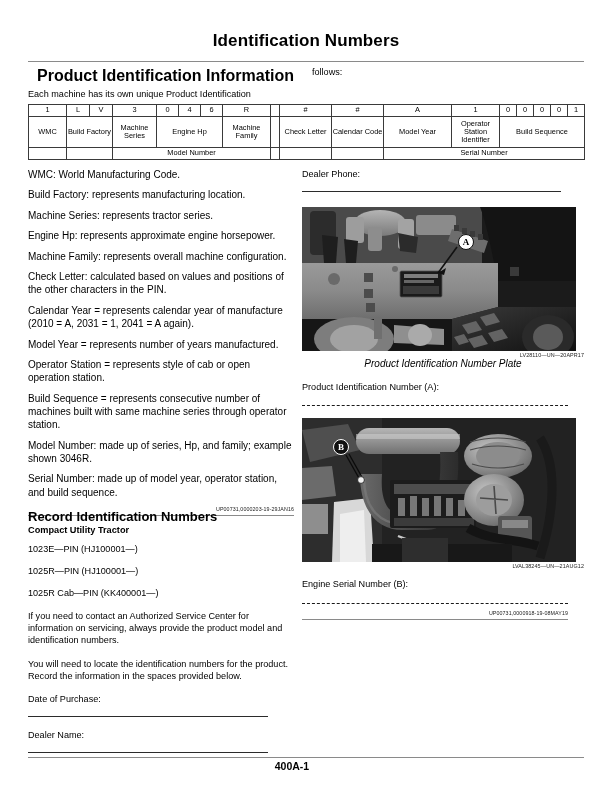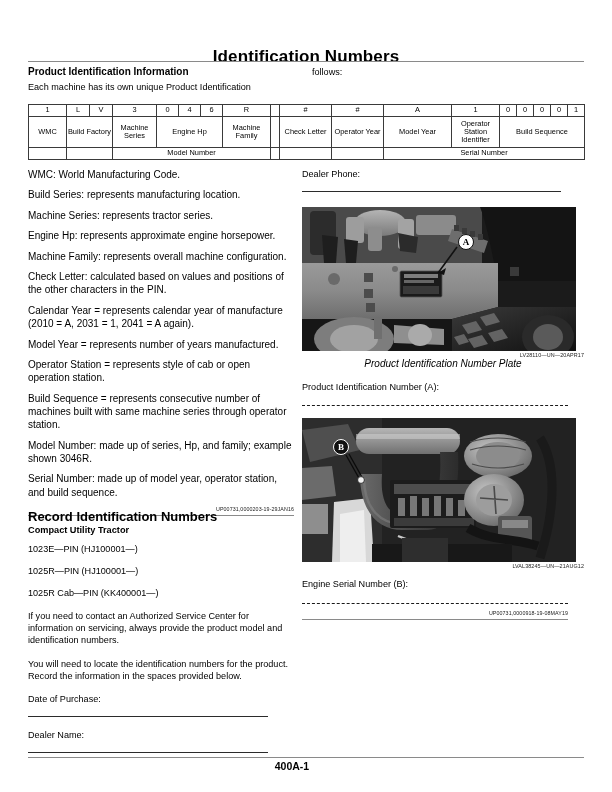--- a/index.html
+++ b/index.html
@@ -7,21 +7,21 @@
   body {
     width: 612px;
     height: 792px;
     background: #ffffff;
     font-family: "Liberation Sans", sans-serif;
     color: #000000;
     position: relative;
     overflow: hidden;
   }
 
-  .page { position: relative; width: 612px; height: 792px; padding: 16px; }
+  .page { position: relative; width: 612px; height: 792px; padding: 0; }
 
   
   .page-title {
     text-align: center;
     font-size: 17px;
     font-weight: bold;
     letter-spacing: 0.1px;
     margin: 0;
     padding-top: 31px;
   }
@@ -36,24 +36,25 @@
   .intro {
     position: absolute;
     top: 66px; left: 28px; right: 28px;
     display: flex;
     gap: 18px;
   }
   .intro-col { width: 266px; }
   .intro-col.right { width: 268px; }
 
   h2.section-head {
-    font-size: 10px;
+    font-size: 16px;
     font-weight: bold;
     margin: 0 0 2px 0;
     line-height: 1.25;
+    text-align: right;
   }
   .body-text {
     font-size: 9.1px;
     line-height: 1.32;
     margin: 0;
   }
 
   
   .pin-table-wrap {
     position: absolute;
@@ -274,42 +275,42 @@
       </tr>
 
       <tr>
         <td class="lbl">WMC</td>
         <td class="lbl" colspan="2">Build Factory</td>
         <td class="lbl">Machine Series</td>
         <td class="lbl" colspan="3">Engine Hp</td>
         <td class="lbl">Machine Family</td>
         <td class="blank-cell"></td>
         <td class="lbl">Check Letter</td>
-        <td class="lbl">Operator Year</td>
+        <td class="lbl">Calendar Code</td>
         <td class="lbl">Model Year</td>
         <td class="lbl">Operator Station Identifier</td>
         <td class="lbl" colspan="5">Build Sequence</td>
       </tr>
 
       <tr>
         <td class="blank-cell"></td>
         <td class="blank-cell" colspan="2"></td>
         <td class="grp" colspan="5">Model Number</td>
         <td class="blank-cell"></td>
         <td class="blank-cell"></td>
         <td class="blank-cell"></td>
         <td class="grp" colspan="7">Serial Number</td>
       </tr>
     </tbody>
       </table>
   </div>
 
   <div class="left-flow">
     <p>WMC: World Manufacturing Code.</p>
-    <p>Build Series: represents manufacturing location.</p>
+    <p>Build Factory: represents manufacturing location.</p>
     <p>Machine Series: represents tractor series.</p>
     <p>Engine Hp: represents approximate engine horsepower.</p>
     <p>Machine Family: represents overall machine configuration.</p>
     <p>Check Letter: calculated based on values and positions of the other characters in the PIN.</p>
     <p>Calendar Year = represents calendar year of manufacture (2010 = A, 2031 = 1, 2041 = A again).</p>
     <p>Model Year = represents number of years manufactured.</p>
     <p>Operator Station = represents style of cab or open operation station.</p>
     <p>Build Sequence = represents consecutive number of machines built with same machine series through operator station.</p>
     <p>Model Number: made up of series, Hp, and family; example shown 3046R.</p>
     <p>Serial Number: made up of model year, operator station, and build sequence.</p>

